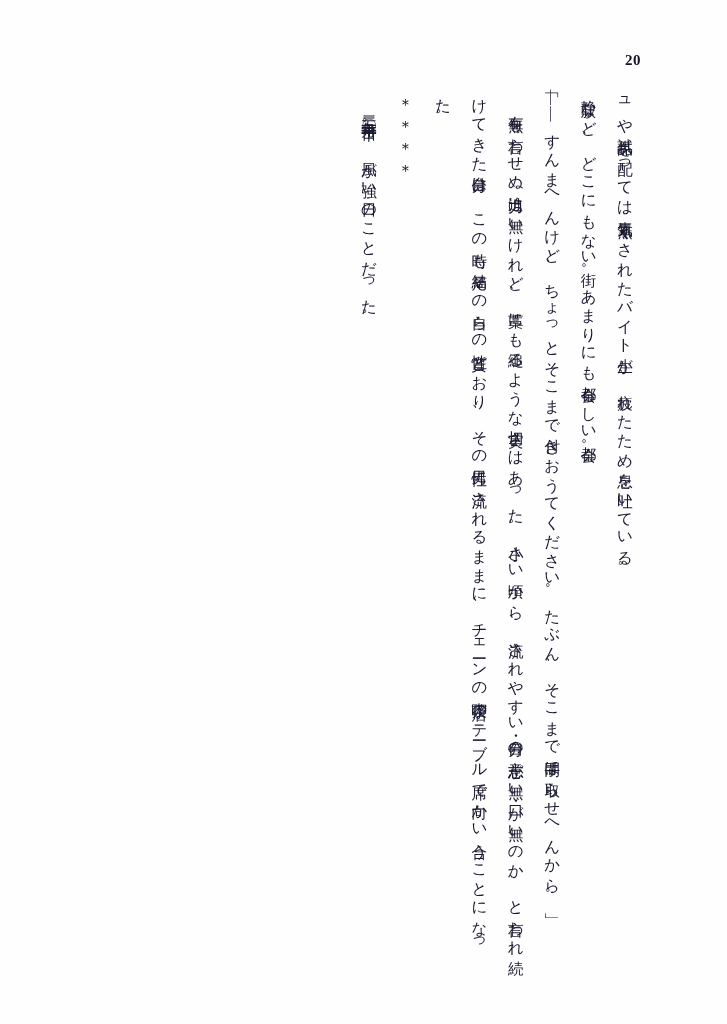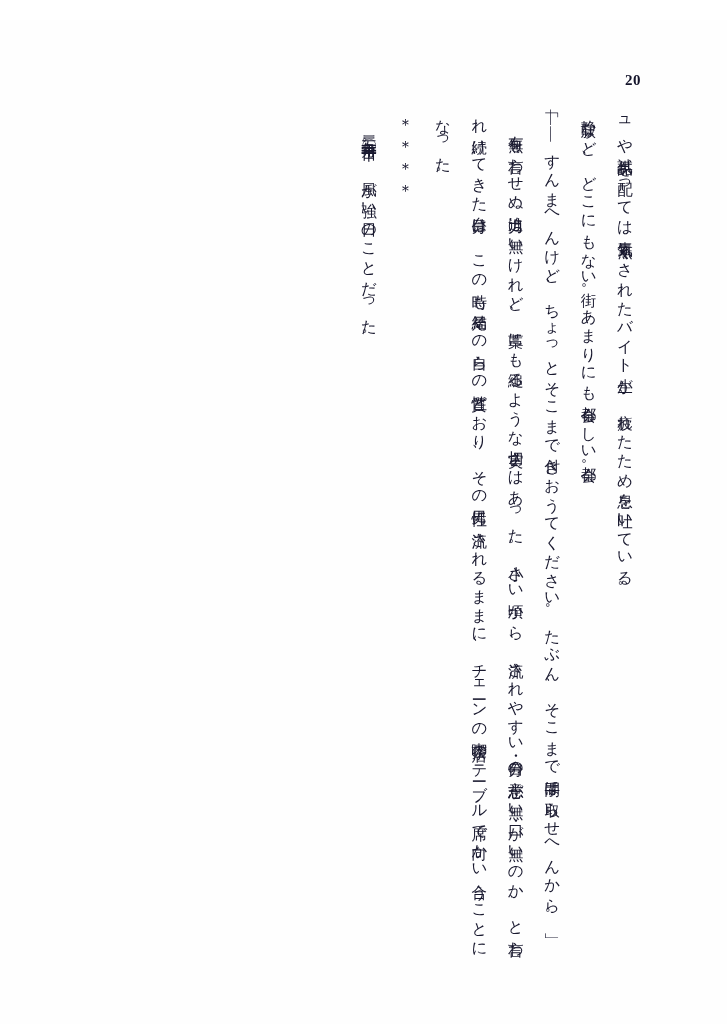--- a/index.html
+++ b/index.html
@@ -13,21 +13,20 @@
     position: relative;
     font-family: "Liberation Serif", "DejaVu Serif", serif;
     color: #1a1a2e;
     overflow: hidden;
   }
 
   .page {
     position: absolute;
     inset: 0;
     background: #fefefe;
-    margin-top: 20px;
   }
 
   
   .page-number {
     position: absolute;
     top: 52px;
     right: 86px;
     font-size: 15px;
     font-weight: bold;
     letter-spacing: 0.5px;

